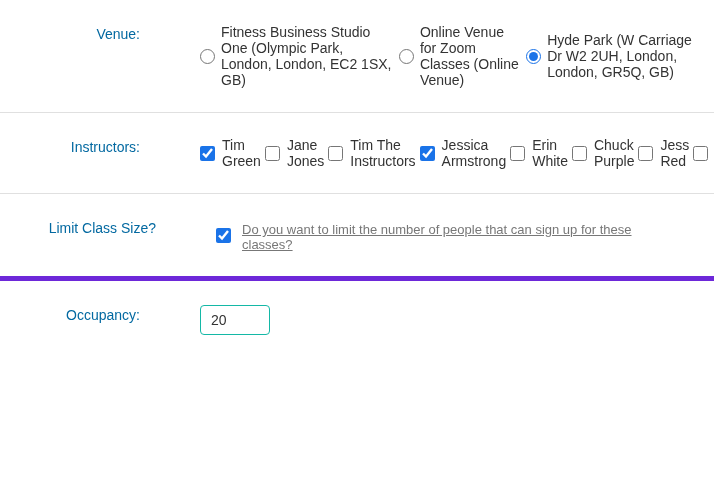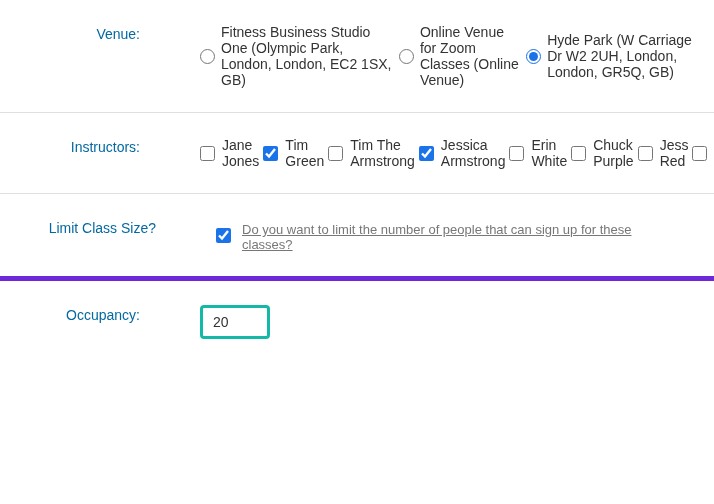--- a/index.html
+++ b/index.html
@@ -89,21 +89,21 @@
       color: #777;
       margin-top: 4px;
       text-decoration: underline;
     }
 
     .occupancy-section {
       padding: 18px 0;
     }
 
     .occupancy-input {
-      border: 3px solid #14b8a6;
+      border: 1px solid #14b8a6;
       border-radius: 4px;
       padding: 6px 10px;
       font-size: 14px;
       width: 70px;
       color: #333;
       outline: none;
     }
   </style>
 </head>
 <body>
@@ -128,30 +128,30 @@
       </div>
   </div>
 </div>
 
 <div class="form-section">
   <div class="form-row">
     <div class="form-label">Instructors:</div>
     <div class="form-content">
 
     <label class="checkbox-option">
+          <input type="checkbox" id="instructor_0" checked="" style="">
+          <span>Tim Green</span>
+        </label>
+        <label class="checkbox-option">
           <input type="checkbox" id="instructor_1" style="">
           <span>Jane Jones</span>
         </label>
         <label class="checkbox-option">
-          <input type="checkbox" id="instructor_0" checked="" style="">
-          <span>Tim Green</span>
-        </label>
-        <label class="checkbox-option">
           <input type="checkbox" id="instructor_2" style="">
-          <span>Tim The Armstrong</span>
+          <span>Tim The Instructors</span>
         </label>
         <label class="checkbox-option">
           <input type="checkbox" id="instructor_3" checked="" style="">
           <span>Jessica Armstrong</span>
         </label>
         <label class="checkbox-option">
           <input type="checkbox" id="instructor_4" style="">
           <span>Erin White</span>
         </label>
         <label class="checkbox-option">

